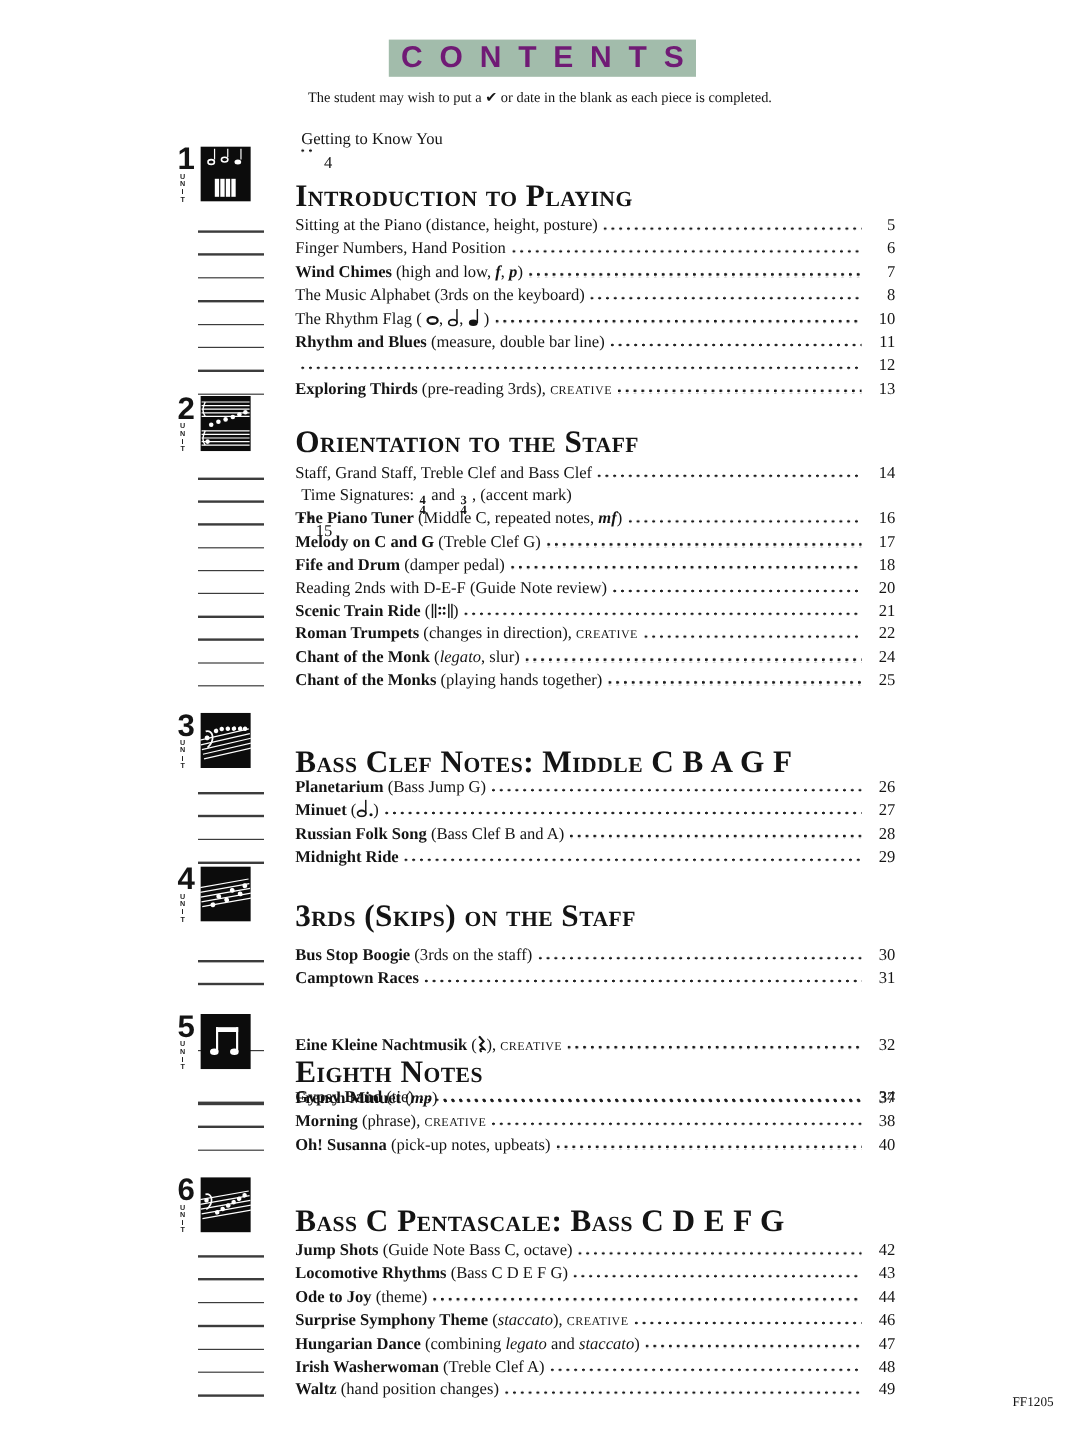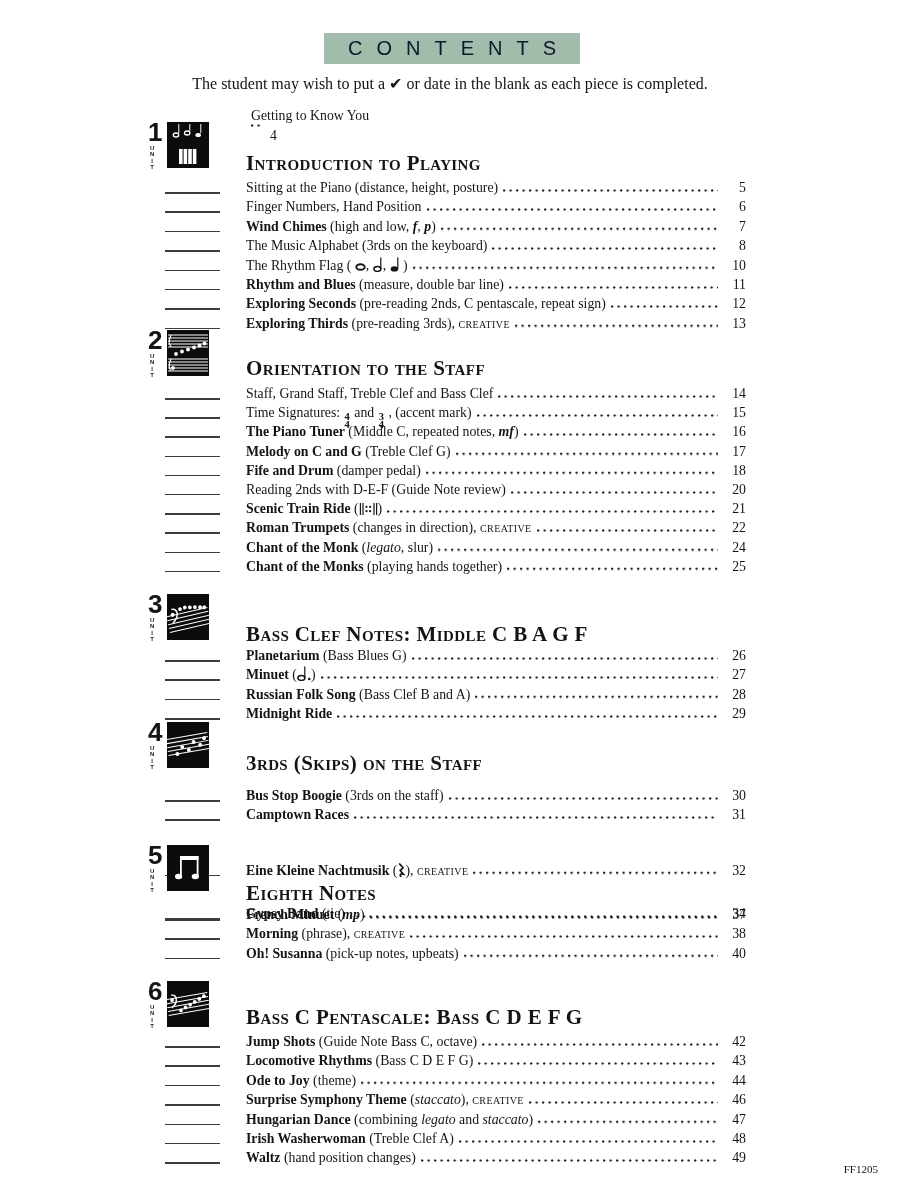--- a/index.html
+++ b/index.html
@@ -5,31 +5,31 @@
   html,body { margin:0; padding:0; background:#fff; }
   .page {
     position:relative; width:900px; height:1200px; background:#ffffff;
     font-family:"Liberation Serif", serif; color:#141414; overflow:hidden;
   }
   .contents-box {
     position:absolute; left:324px; top:33px; width:256px; height:31px;
     display:flex; align-items:center; justify-content:center;
   }
   .contents-title {
-    font-family:"Liberation Sans", sans-serif; font-weight:normal;
-    font-size:20px; letter-spacing:14px; padding-left:14px; color:#0f172a;
+    font-family:"Liberation Sans", sans-serif; font-weight:bold;
+    font-size:25px; letter-spacing:14px; padding-left:14px; color:#701a75;
   }
   .subtitle {
     position:absolute; top:74px; left:0; width:100%; text-align:center;
-    font-size:16px;
+    font-size:12px;
   }
   .content { position:absolute; left:148px; top:107px; width:598px; }
   .sec { position:absolute; left:0; width:100%; }
   .sec-header {
-    margin-left:98px; font-size:21px; font-weight:bold;
+    margin-left:98px; font-size:26px; font-weight:bold;
     font-variant:small-caps; letter-spacing:0.4px; line-height:25px;
     white-space:nowrap;
   }
   .entries { position:absolute; left:0; width:100%; }
   .row {
     position:relative; display:flex; align-items:baseline;
     padding-left:98px; font-size:13.8px; line-height:17px; white-space:nowrap;
   }
   .row.has-blank::before {
     content:""; position:absolute; left:17px; top:13px;
@@ -147,21 +147,20 @@
                 </svg></span><span> )</span></span>
             <span class="leader"></span>
             <span class="pagenum">10</span>
           </div>
           <div class="row has-blank" style="height: 19.4px;">
             <span><span class="t-b">Rhythm and Blues</span><span> (measure, double bar line)</span></span>
             <span class="leader"></span>
             <span class="pagenum">11</span>
           </div>
           <div class="row has-blank" style="height: 19.4px;">
-            <span><span class="t-b">Exploring Seconds</span><span> (pre-reading 2nds, C pentascale, repeat sign)</span></span>
             <span class="leader"></span>
             <span class="pagenum">12</span>
           </div>
           <div class="row has-blank" style="height: 19.4px;">
             <span><span class="t-b">Exploring Thirds</span><span> (pre-reading 3rds), </span><span class="t-sc">creative</span></span>
             <span class="leader"></span>
             <span class="pagenum">13</span>
           </div>
         </div>
       </div>
@@ -205,21 +204,21 @@
             </svg>
           </span>
         </div>
         <div class="sec-header">Orientation to the Staff</div>
         <div class="entries" style="top: 29px;">
           <div class="row has-blank" style="height: 19.2px;">
             <span><span>Staff, Grand Staff, Treble Clef and Bass Clef</span></span>
             <span class="leader"></span>
             <span class="pagenum">14</span>
           </div>
-          <div class="row has-blank" style="height: 19.2px;">
+          <div class="row has-blank" style="height: 19.2px; flex-direction: column;">
             <span><span>Time Signatures: </span><span class="sym"><span class="ts">
                   <span>4</span>
                   <span>4</span>
                 </span></span><span>  and </span><span class="sym"><span class="ts">
                   <span>3</span>
                   <span>4</span>
                 </span></span><span> , (accent mark)</span></span>
             <span class="leader"></span>
             <span class="pagenum">15</span>
           </div>
@@ -308,21 +307,21 @@
                   <circle cx="35" cy="16.2" r="1.9"></circle>
                   <circle cx="39" cy="17.2" r="1.9"></circle>
                 </g>
               </g>
             </svg>
           </span>
         </div>
         <div class="sec-header">Bass Clef Notes: Middle C B A G F</div>
         <div class="entries" style="top: 25px;">
           <div class="row has-blank" style="height: 19.4px;">
-            <span><span class="t-b">Planetarium</span><span> (Bass Blues G)</span></span>
+            <span><span class="t-b">Planetarium</span><span> (Bass Jump G)</span></span>
             <span class="leader"></span>
             <span class="pagenum">26</span>
           </div>
           <div class="row has-blank" style="height: 19.4px;">
             <span><span class="t-b">Minuet</span><span> (</span><span class="sym"><svg width="14" height="15" viewBox="0 0 14 15" style="vertical-align:-2px">
                   <ellipse cx="4.4" cy="11.9" rx="3.5" ry="2.5" fill="none" stroke="#151515" stroke-width="1.5"></ellipse>
                   <rect x="7.2" y="0.5" width="1.2" height="11.6" fill="#151515"></rect>
                   <circle cx="12.2" cy="13" r="1.3" fill="#151515"></circle>
                 </svg></span><span>)</span></span>
             <span class="leader"></span>

